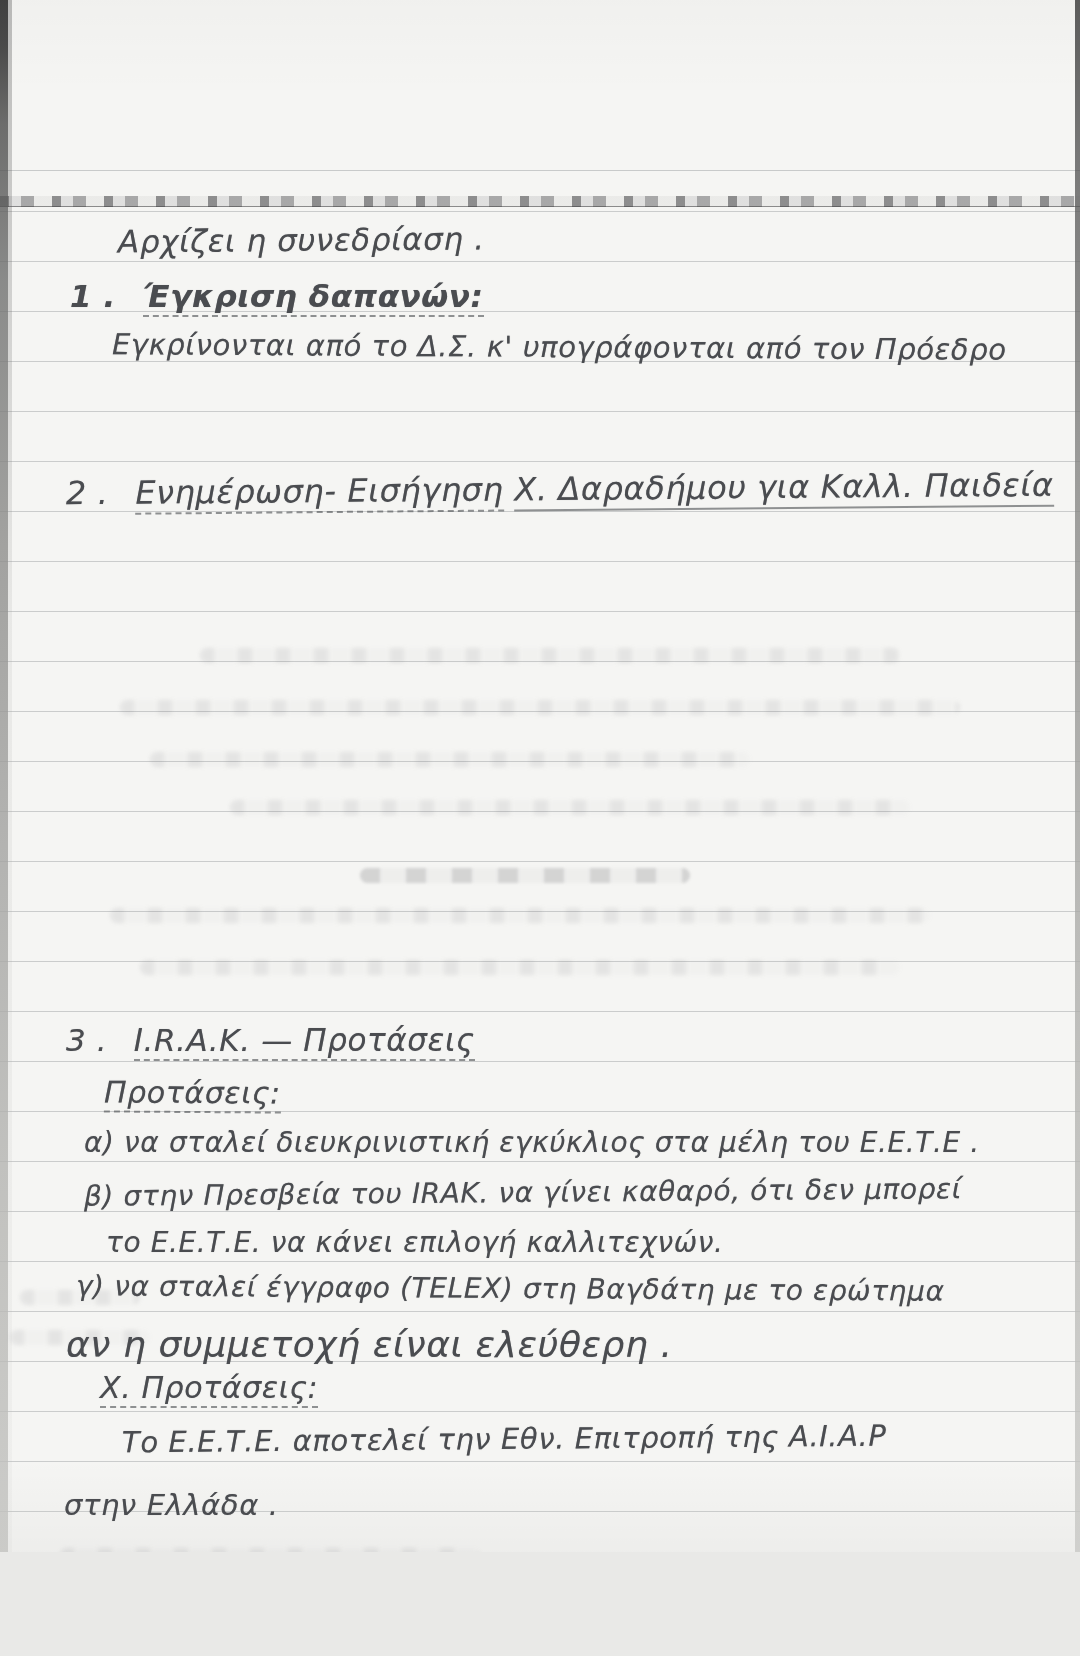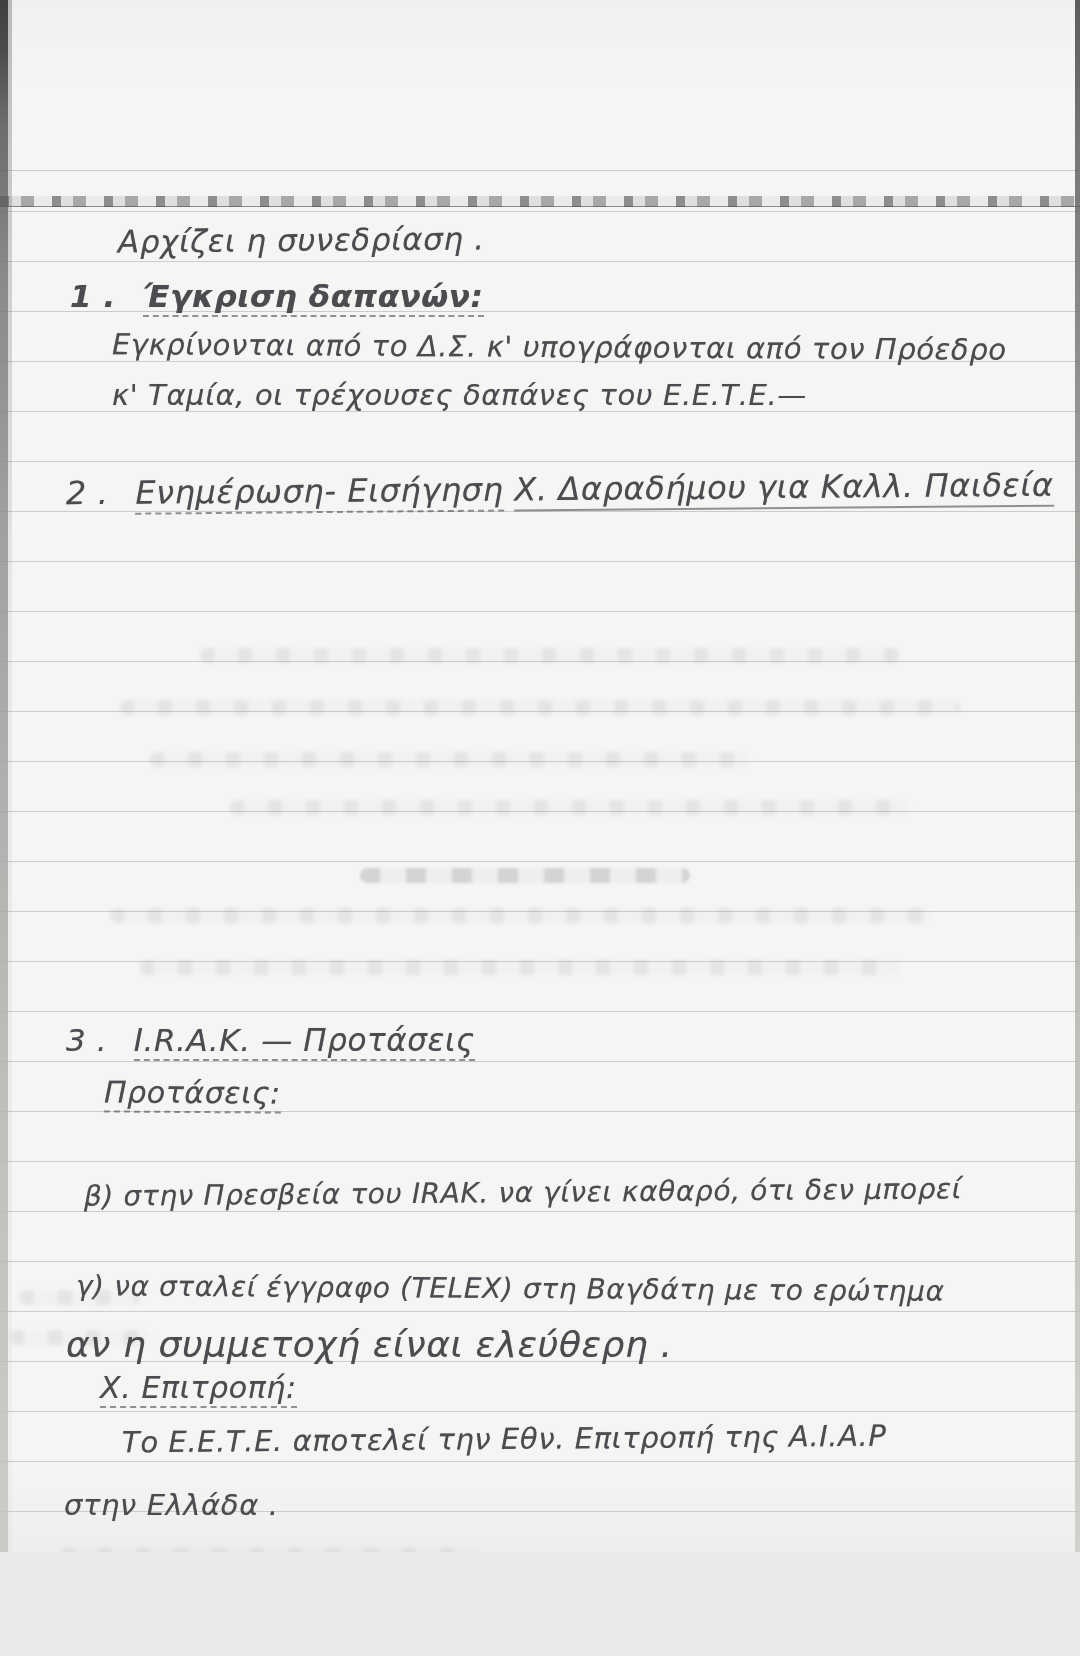--- a/index.html
+++ b/index.html
@@ -113,23 +113,20 @@
   </div>
 
   <div class="hw" style="left:70px; top:278px; font-size:31px;font-weight:bold;">
     <span class="num">1 .</span>
     <span class="ud">Έγκριση δαπανών:</span>
   </div>
 
   <div class="hw tilt-b" style="left:112px; top:330px; font-size:29px;">
     <span>Εγκρίνονται από το Δ.Σ. κ' υπογράφονται από τον Πρόεδρο</span>
   </div>
-  <div class="hw" style="left:112px; top:378px; font-size:29px;">
-    <span>κ' Ταμία, οι τρέχουσες δαπάνες του Ε.Ε.Τ.Ε.—</span>
-  </div>
 
   <div class="hw tilt-a" style="left:66px; top:470px; font-size:32px;">
     <span class="num">2 .</span>
     <span class="ud">Ενημέρωση- Εισήγηση</span>
     <span> </span>
     <span class="u">Χ. Δαραδήμου για Καλλ. Παιδεία</span>
   </div>
 
   <div class="ghost" style="left:200px; top:648px;  width:700px;"></div>
   <div class="ghost" style="left:120px; top:700px;  width:840px;"></div>
@@ -144,34 +141,40 @@
 
   <div class="hw" style="left:66px; top:1022px; font-size:31px;">
     <span class="num">3 .</span>
     <span class="ud">Ι.R.A.K. — Προτάσεις</span>
   </div>
 
   <div class="hw tilt-b" style="left:104px; top:1075px; font-size:30px;">
     <span class="ud">Προτάσεις:</span>
   </div>
 
+  <div class="hw" style="left:84px; top:1126px; font-size:28px;">
+    <span>α) να σταλεί διευκρινιστική εγκύκλιος στα μέλη του Ε.Ε.Τ.Ε .</span>
+  </div>
 
   <div class="hw tilt-a" style="left:84px; top:1176px; font-size:28px;">
     <span>β) στην Πρεσβεία του ΙRΑΚ. να γίνει καθαρό, ότι δεν μπορεί</span>
+  </div>
+  <div class="hw" style="left:106px; top:1226px; font-size:28px;">
+    <span>το Ε.Ε.Τ.Ε. να κάνει επιλογή καλλιτεχνών.</span>
   </div>
 
   <div class="hw tilt-b" style="left:76px; top:1272px; font-size:28px;">
     <span>γ) να σταλεί έγγραφο (TELEX) στη Βαγδάτη με το ερώτημα</span>
   </div>
   <div class="hw" style="left:66px; top:1324px; font-size:36px;">
     <span>αν η συμμετοχή είναι ελεύθερη .</span>
   </div>
 
   <div class="hw" style="left:100px; top:1370px; font-size:30px;">
-    <span class="ud">Χ. Επιτροπή:</span>
+    <span class="ud">Χ. Προτάσεις:</span>
   </div>
   <div class="hw tilt-a" style="left:122px; top:1422px; font-size:29px;">
     <span>Το Ε.Ε.Τ.Ε. αποτελεί την Εθν. Επιτροπή της Α.Ι.Α.Ρ</span>
   </div>
   <div class="hw" style="left:64px; top:1472px; font-size:29px;margin-top:16px;">
     <span>στην Ελλάδα .</span>
   </div>
 
 </div>
 

